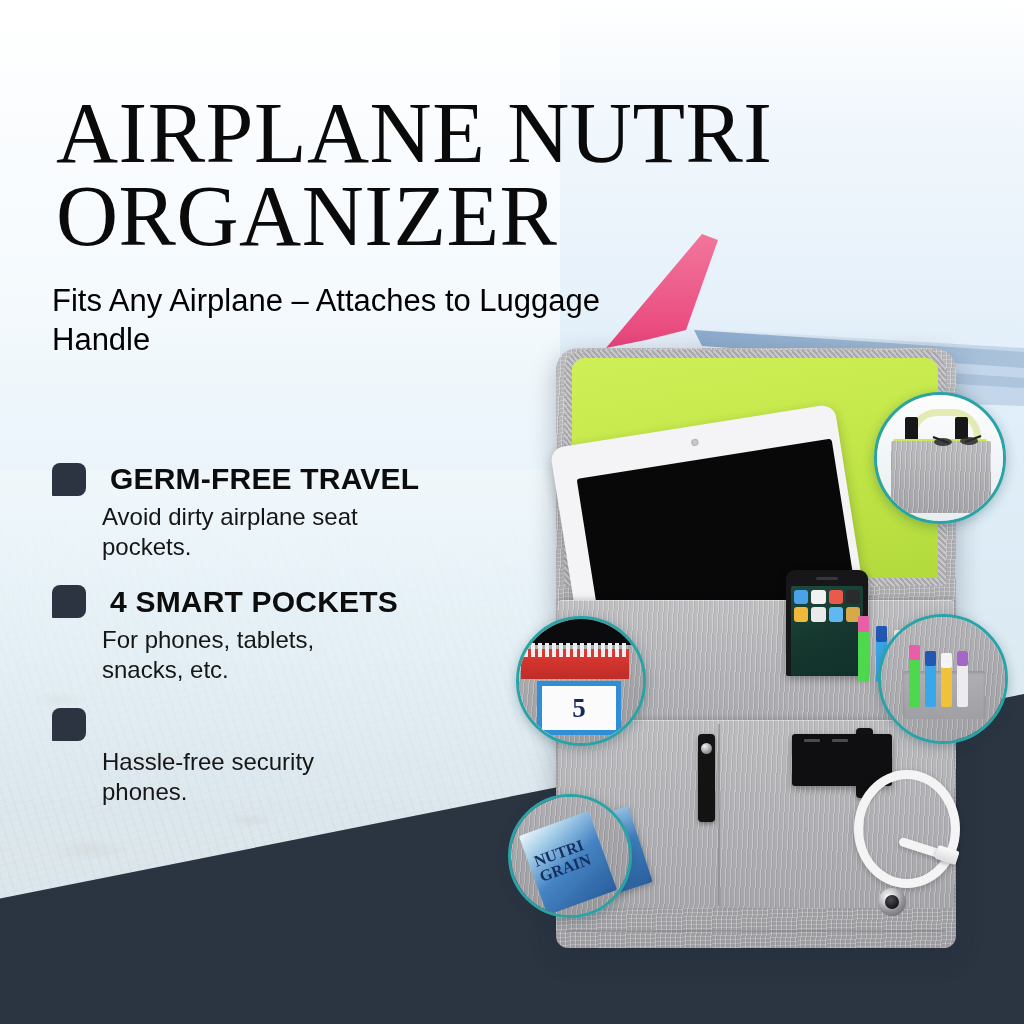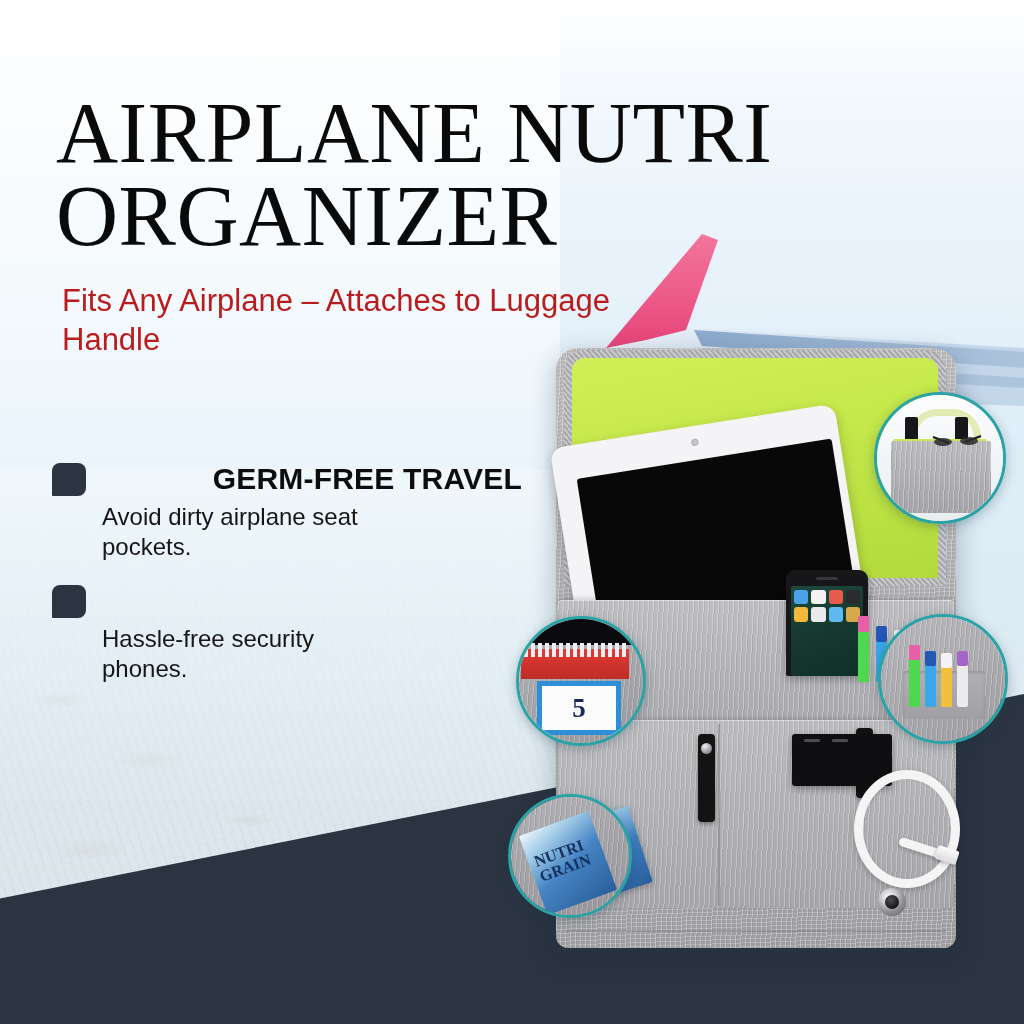--- a/index.html
+++ b/index.html
@@ -40,26 +40,26 @@
   .wedge{position:absolute;left:0;bottom:0;width:1024px;height:330px;
     background:#2b3441;
     clip-path:polygon(0 100%, 0 62%, 1024px 0%, 1024px 100%);}
 
   
   .title{position:absolute;left:56px;top:92px;width:740px;
     font-family:"Liberation Serif", serif;
     font-size:86px;line-height:.96;letter-spacing:.5px;color:#0a0a0a;
     font-weight:400;}
   .title .l2{display:block;font-family:Liberation Serif, serif;}
-  .subtitle{position:absolute;left:62px;top:282px;width:560px;
-    font-size:31px;line-height:1.25;color:#b91c1c;font-weight:400;}
+  .subtitle{position:absolute;left:52px;top:282px;width:560px;
+    font-size:31px;line-height:1.25;color:#000000;font-weight:400;}
 
   .features{position:absolute;left:52px;top:462px;width:470px;}
   .feature{position:relative;margin-bottom:22px;}
-  .feat-head{display:flex;align-items:center;gap:12px;justify-content:space-between;}
+  .feat-head{display:flex;align-items:center;gap:24px;}
   .marker{width:34px;height:33px;background:#2b3440;flex:0 0 auto;
     border-radius:8px 8px 8px 1px;}
   .feat-title{font-size:30px;font-weight:700;letter-spacing:.2px;color:#0d0d0d;white-space:nowrap;}
   .feat-desc{margin:6px 0 0 50px;font-size:24px;line-height:1.27;color:#161616;font-weight:400;max-width:300px;}
 
   
   .bag{position:absolute;left:556px;top:348px;width:400px;height:600px;}
   .bag-body{position:absolute;left:0;top:0;width:400px;height:600px;border-radius:22px 22px 12px 12px;
     background:
       repeating-linear-gradient(93deg, rgba(255,255,255,.30) 0 1px, rgba(120,120,124,.14) 1px 2px, transparent 2px 5px),
@@ -261,20 +261,27 @@
     <div class="feature">
       <div class="feat-head">
         <span class="marker"></span>
         <span class="feat-title">GERM-FREE TRAVEL</span>
       </div>
       <div class="feat-desc">Avoid dirty airplane seat pockets.</div>
     </div>
     <div class="feature">
       <div class="feat-head">
         <span class="marker"></span>
+        <span class="feat-title">4 SMART POCKETS</span>
+      </div>
+      <div class="feat-desc">For phones, tablets, snacks, etc.</div>
+    </div>
+    <div class="feature">
+      <div class="feat-head">
+        <span class="marker"></span>
       </div>
       <div class="feat-desc">Hassle-free security phones.</div>
     </div>
   </div>
 
   <div class="wedge"></div>
 
   <div class="bag">
     <div class="bag-body"></div>
 

